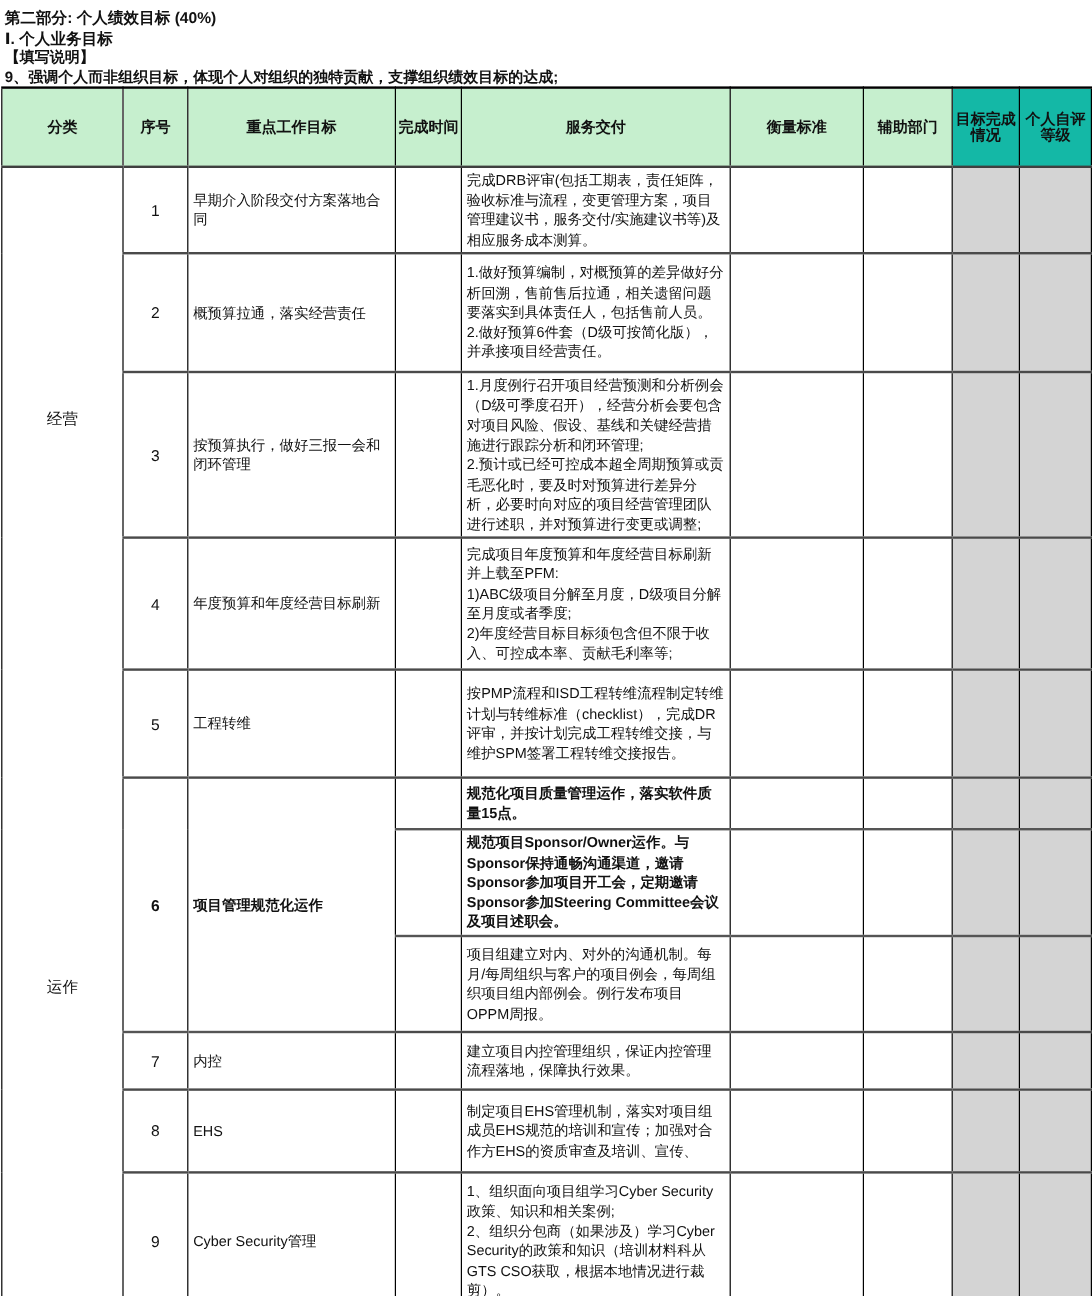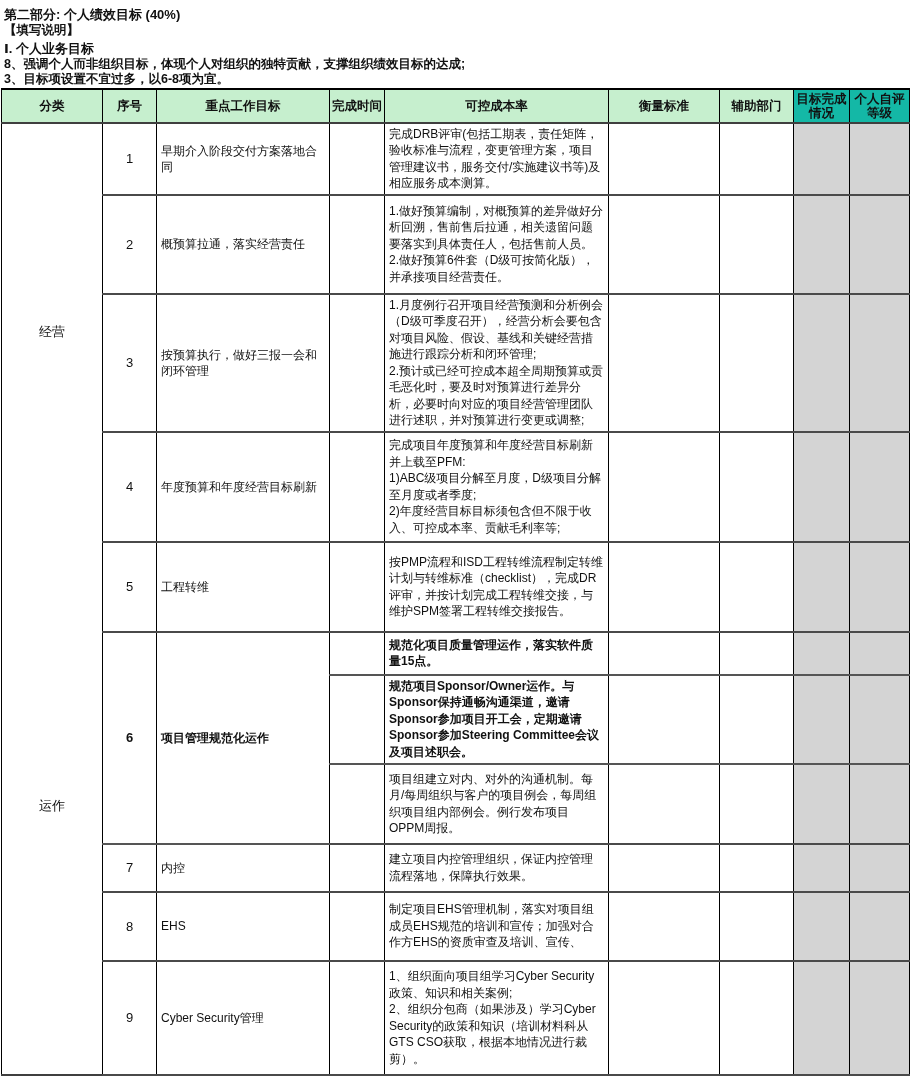--- a/index.html
+++ b/index.html
@@ -30,21 +30,21 @@
     border-bottom: 2px solid #3f3f3f;
   }
   th, td {
     border-right: 1px solid #000;
     vertical-align: middle;
     overflow: hidden;
   }
   thead th {
     background: #c6efce;
     font-size: 12.5px; font-weight: 700; text-align: center;
-    line-height: 14px; padding: 2px 1px;
+    line-height: 14px; padding: 18px 1px;
     border-bottom: 2px solid #3f3f3f;
     height: 28px;
   }
   thead th.blue { background: #14b8a6; }
   tbody td { border-bottom: 2px solid #4a4a4a; }
   td.cat-cell { border-bottom: none; padding: 0; }
   .cat-box {
     display: flex; align-items: center; justify-content: center;
     font-size: 13px;
     text-align: center;
@@ -59,24 +59,23 @@
   td.gray { background: #d4d4d4; }
   tr.sub td { border-bottom: 2px solid #555555; font-weight: bold; }
 </style>
 </head>
 <body>
 
 <div class="page">
 
   <div class="intro">
     <div class="line part-title">第二部分: 个人绩效目标 (40%)</div>
+    <div class="line section-title">Ⅰ. 个人业务目标</div>
     <div class="line">【填写说明】</div>
-    <div class="line section-title">Ⅰ. 个人业务目标</div>
-    <div class="line">8、强调个人而非组织目标，体现个人对组织的独特贡献，支撑组织绩效目标的达成;</div>
-    <div class="line">3、目标项设置不宜过多，以6-8项为宜。</div>
+    <div class="line">9、强调个人而非组织目标，体现个人对组织的独特贡献，支撑组织绩效目标的达成;</div>
   </div>
 
   <table class="perf">
     <colgroup>
       <col style="width:101px">
         <col style="width:54px">
         <col style="width:173px">
       <col style="width:55px">
         <col style="width:224px">
         <col style="width:111px">
@@ -84,21 +83,21 @@
         <col style="width:56px">
         <col style="width:60px">
     </colgroup>
 
     <thead>
       <tr>
         <th>分类</th>
         <th>序号</th>
         <th>重点工作目标</th>
         <th>完成时间</th>
-        <th>可控成本率</th>
+        <th>服务交付</th>
         <th>衡量标准</th>
         <th>辅助部门</th>
         <th class="blue">目标完成情况</th>
         <th class="blue">个人自评等级</th>
       </tr>
     </thead>
 
     <tbody>
 
       <tr style="height:68px">

